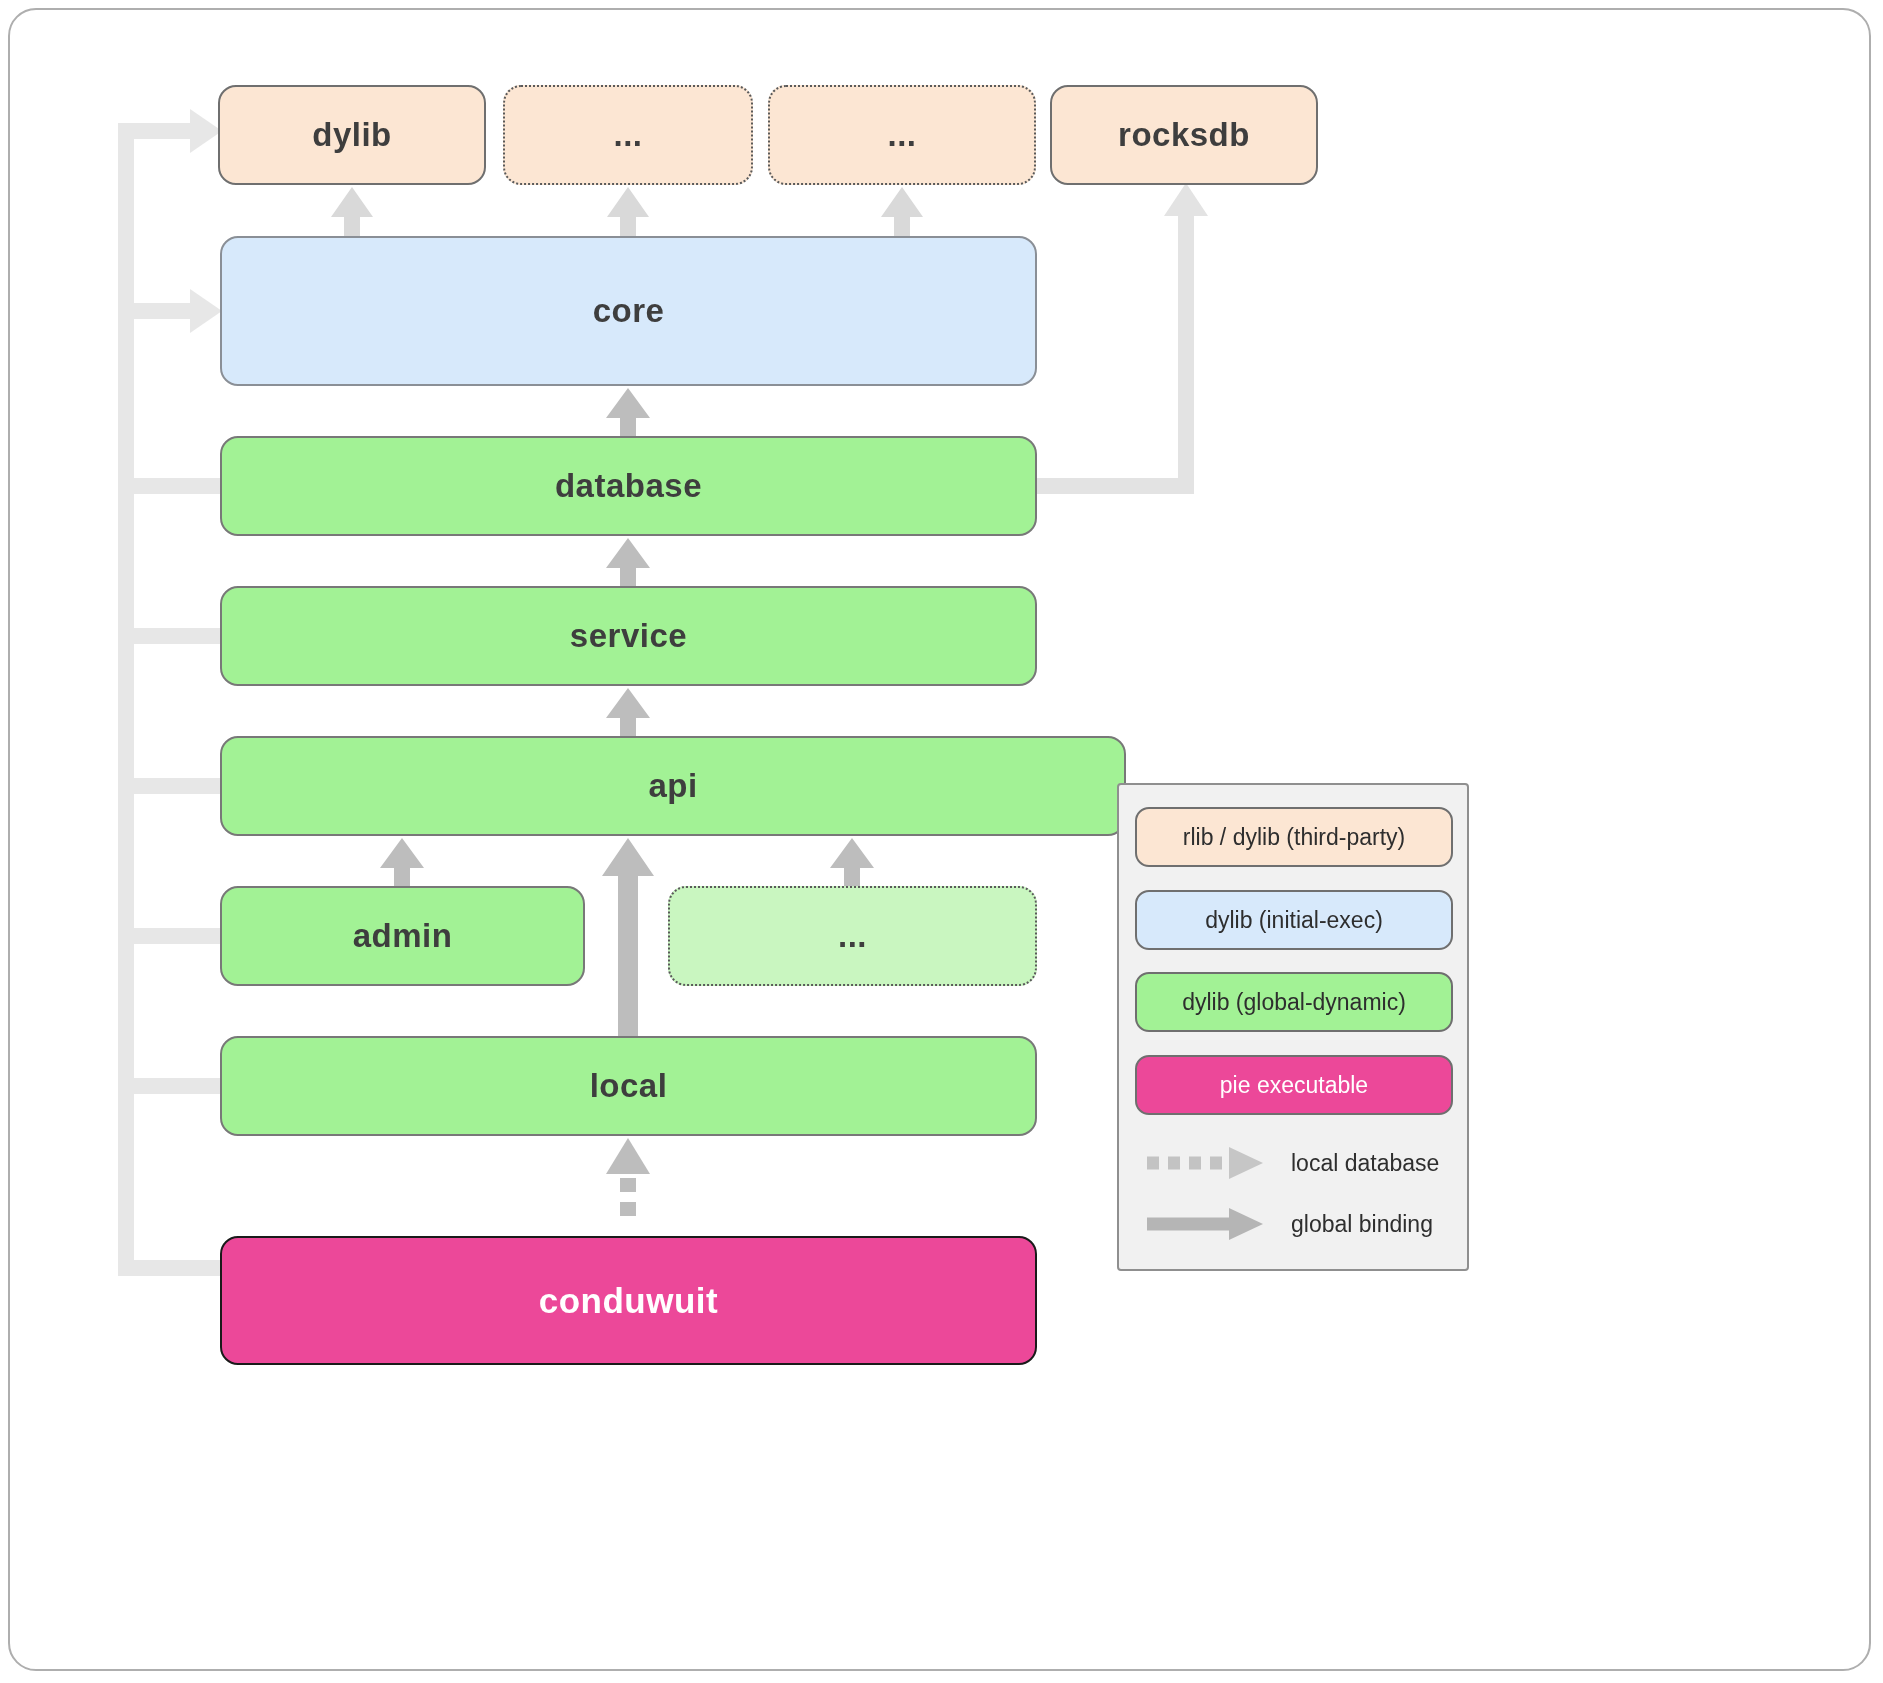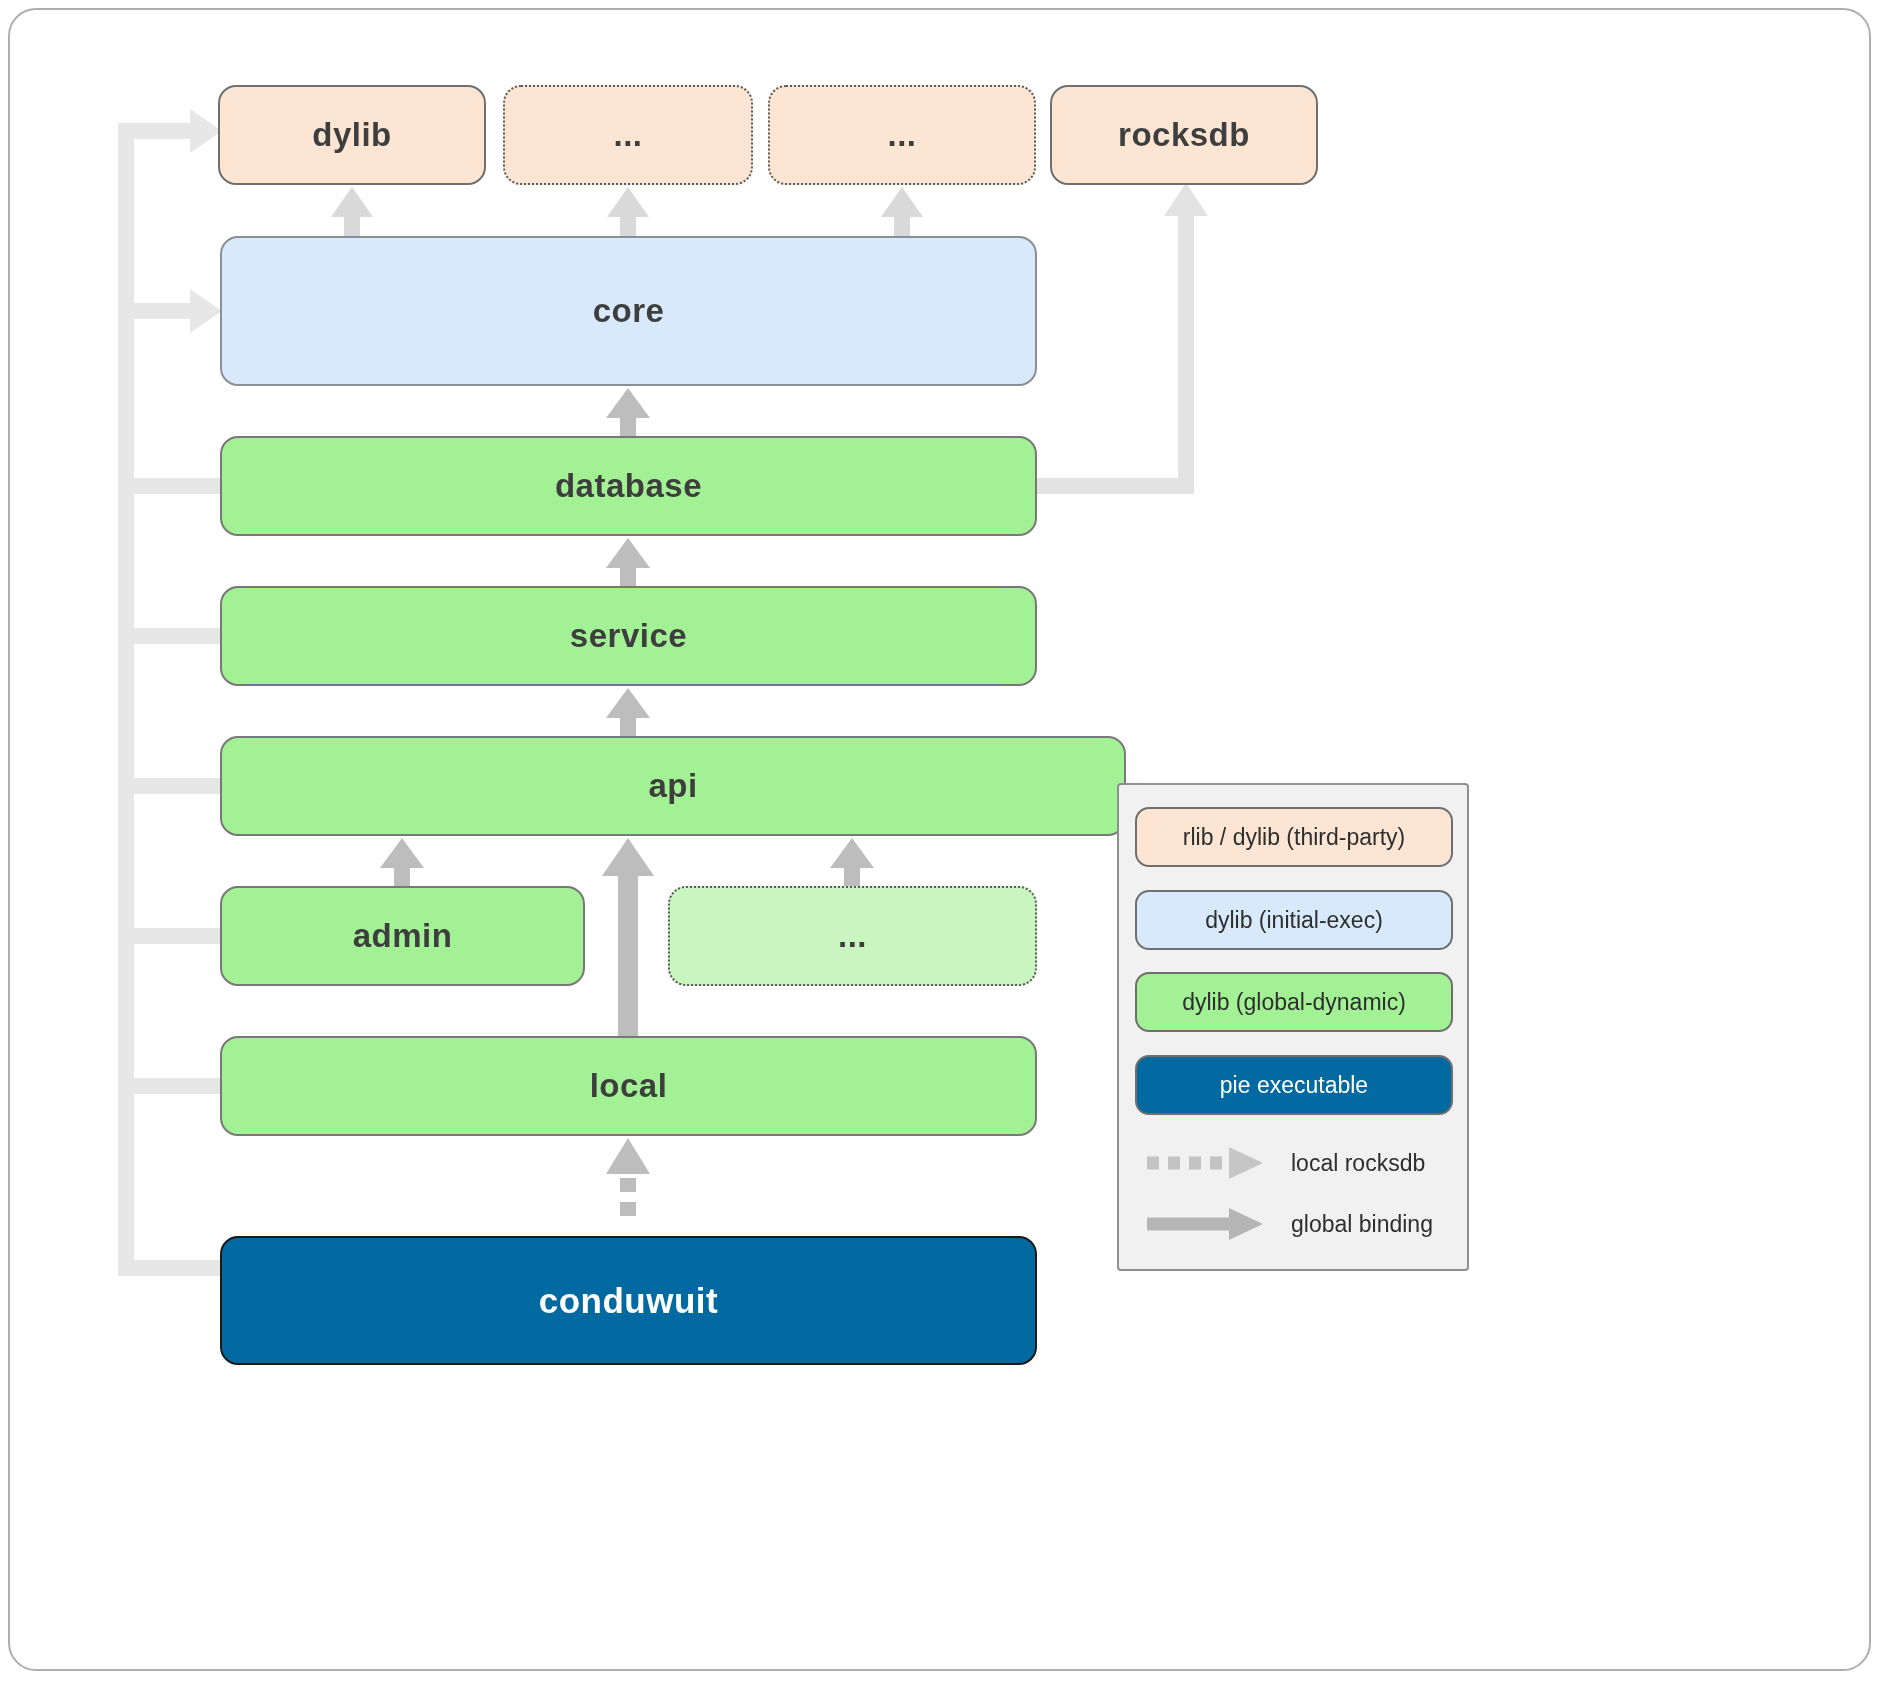--- a/index.html
+++ b/index.html
@@ -16,21 +16,21 @@
   .node {
     position:absolute; box-sizing:border-box;
     display:flex; align-items:center; justify-content:center;
     border-radius:18px; border:2px solid #6f6f6f;
     font-size:33px; font-weight:600; color:#3e3e3e; letter-spacing:0.5px;
   }
   .peach { background:#fce6d3; }
   .blue  { background:#d7e9fb; border-color:#8a8f96; }
   .green { background:#a2f295; border-color:#787878; }
   .green-light { background:#c9f6c0; }
-  .navy  { background:#0369a1; color:#ffffff; border-color:#1a1a1a; }
+  .navy  { background:#ec4899; color:#ffffff; border-color:#1a1a1a; }
   .dotted { border-style:dotted; border-color:#5a5a5a; }
   .node.big-label { font-size:35px; }
 
   
   .n-ruma      { left:218px;  top:85px;   width:268px; height:100px; }
   .n-dots-t1   { left:503px;  top:85px;   width:250px; height:100px; }
   .n-dots-t2   { left:768px;  top:85px;   width:268px; height:100px; }
   .n-rocksdb   { left:1050px; top:85px;   width:268px; height:100px; }
   .n-core      { left:220px;  top:236px;  width:817px; height:150px; }
   .n-database  { left:220px;  top:436px;  width:817px; height:100px; }
@@ -177,21 +177,21 @@
     </div>
     <div class="swatch sw-3 navy" style="color:#ffffff;">
       <span>pie executable</span>
     </div>
 
     <div class="binding-row row-local">
       <svg width="120" height="36" viewBox="0 0 120 36">
         <line x1="2" y1="18" x2="84" y2="18" stroke="#c3c3c3" stroke-width="13" stroke-dasharray="12 9"></line>
         <polygon points="84,2 84,34 118,18" fill="#c6c6c6"></polygon>
       </svg>
-      <span>local rocksdb</span>
+      <span>local database</span>
     </div>
     <div class="binding-row row-global">
       <svg width="120" height="36" viewBox="0 0 120 36">
         <line x1="2" y1="18" x2="86" y2="18" stroke="#b5b5b5" stroke-width="13"></line>
         <polygon points="84,2 84,34 118,18" fill="#b5b5b5"></polygon>
       </svg>
       <span>global binding</span>
     </div>
   </div>
 </div>

